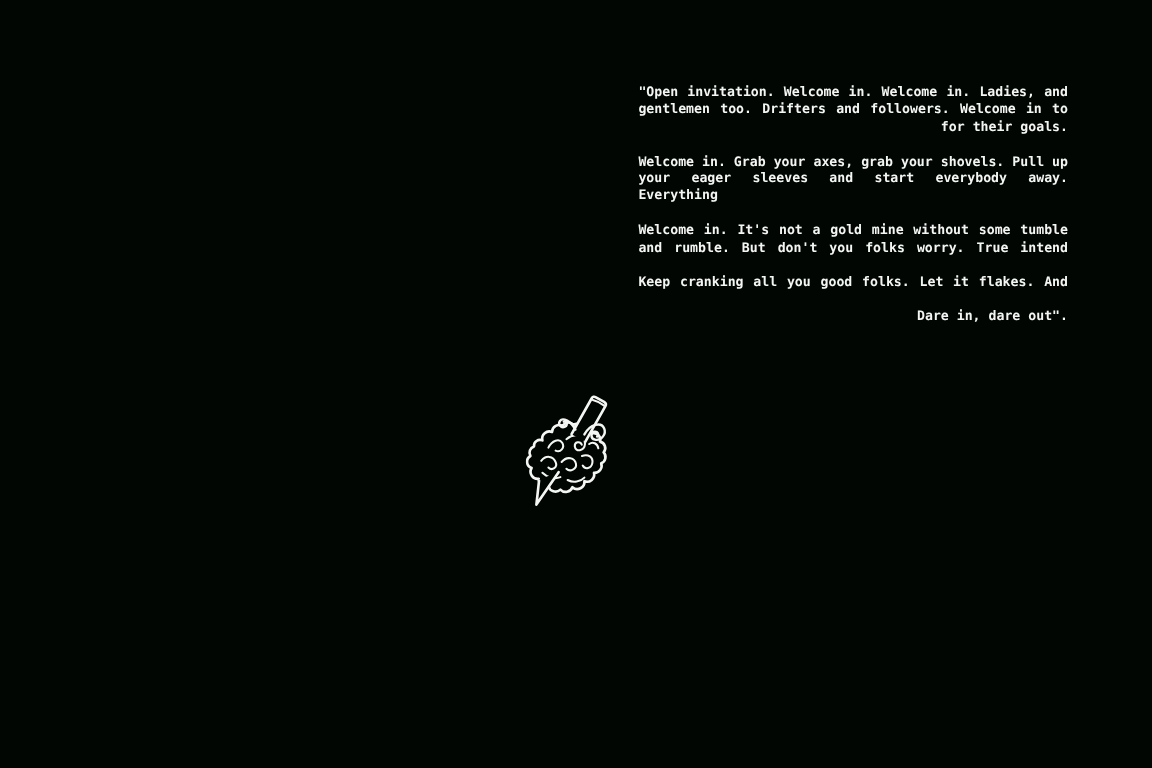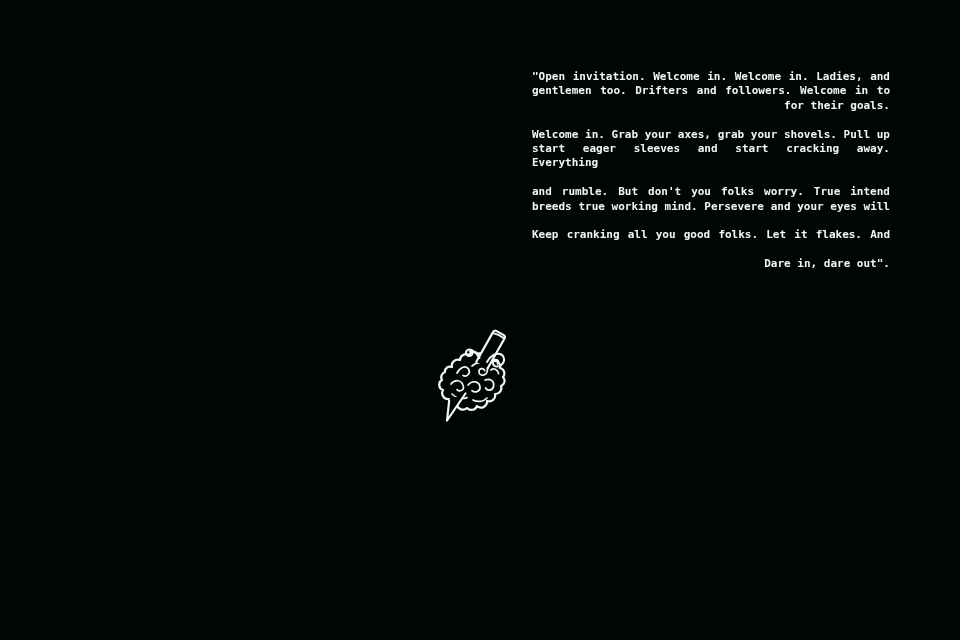--- a/index.html
+++ b/index.html
@@ -47,25 +47,25 @@
 <div class="screen">
 
   <div class="quote">
     <div class="para">
       <div class="ln fl">"Open invitation. Welcome in. Welcome in. Ladies, and</div>
       <div class="ln fl">gentlemen too. Drifters and followers. Welcome in to</div>
       <div class="ln">for their goals.</div>
     </div>
     <div class="para">
       <div class="ln fl">Welcome in. Grab your axes, grab your shovels. Pull up</div>
-      <div class="ln fl">start eager sleeves and start cracking away. Everything</div>
+      <div class="ln fl">your eager sleeves and start everybody away. Everything</div>
     </div>
     <div class="para">
+      <div class="ln fl">Welcome in. It's not a gold mine without some tumble</div>
       <div class="ln fl">and rumble. But don't you folks worry. True intend</div>
-      <div class="ln fl">breeds true working mind. Persevere and your eyes will</div>
     </div>
     <div class="para">
       <div class="ln fl">Keep cranking all you good folks. Let it flakes. And</div>
     </div>
     <div class="para">
       <div class="ln">Dare in, dare out".</div>
     </div>
   </div>
 
   <div class="logo">

